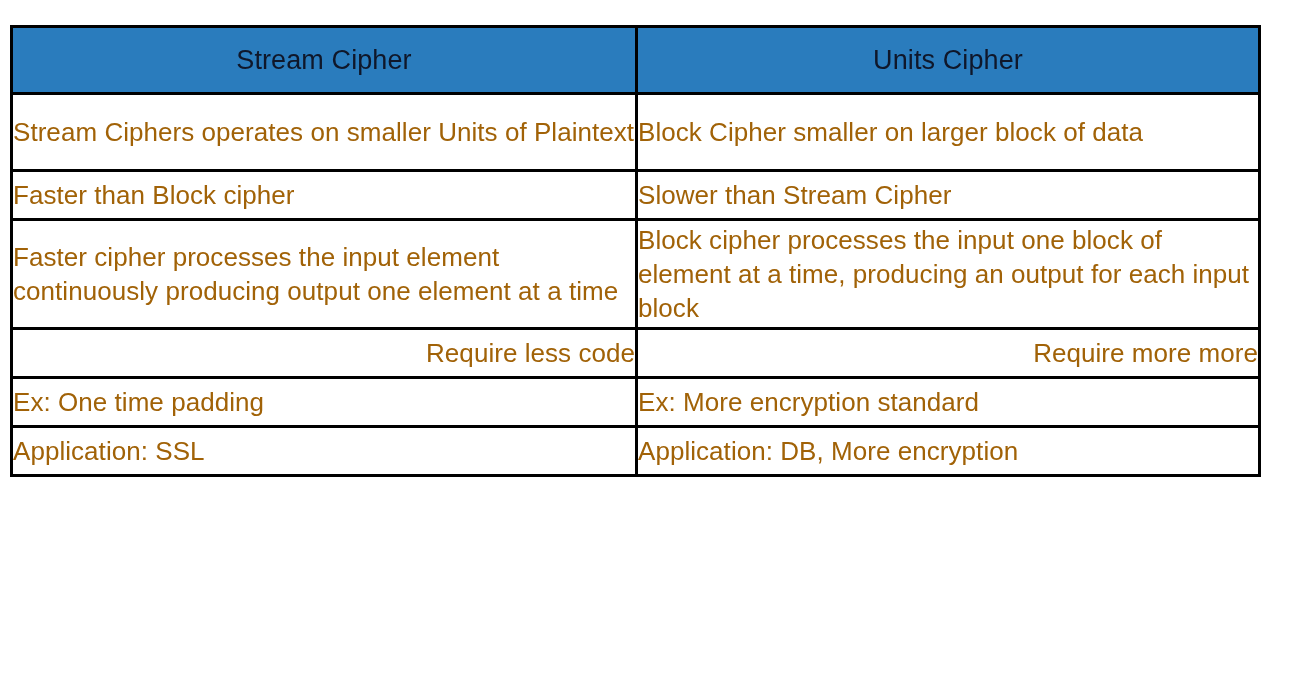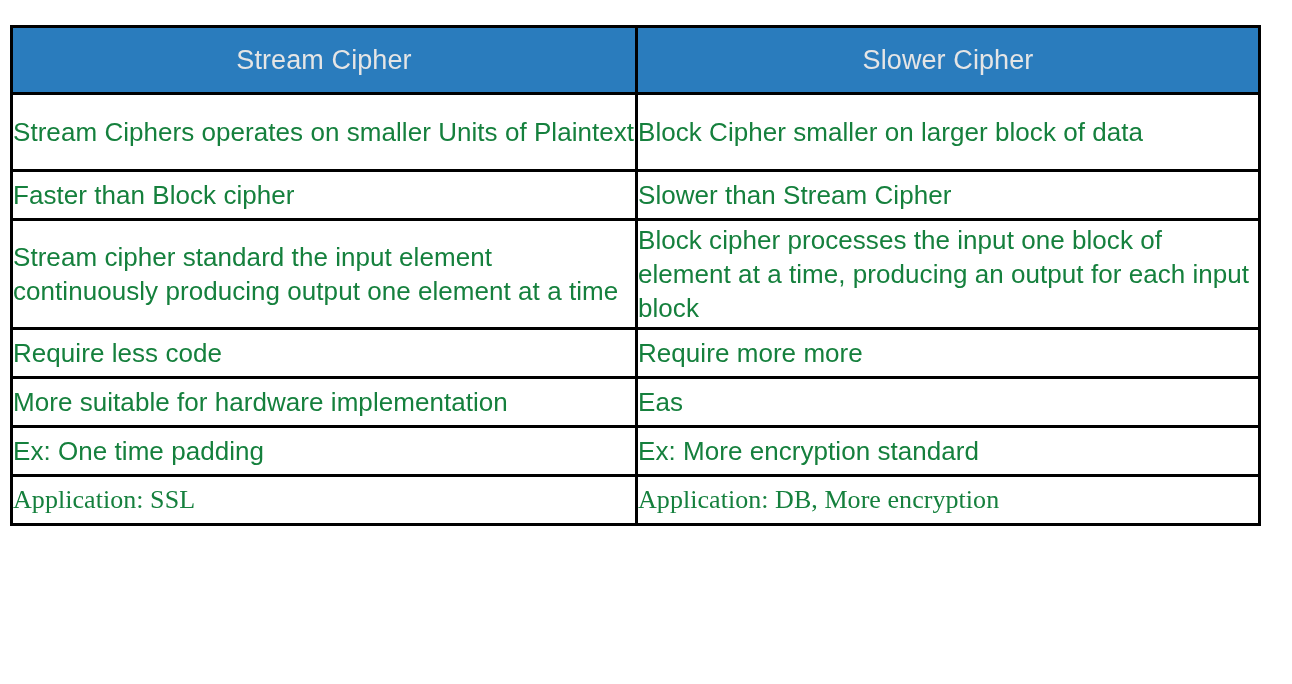--- a/index.html
+++ b/index.html
@@ -42,67 +42,67 @@
 
   
   thead tr th {
     background: #2a7cbd;
     height: 64px;
     padding: 0 10px;
     text-align: center;
   }
   .header-label {
     display: block;
-    color: #e5e5e5;
+    color: #0f172a;
     font-size: 27px;
     font-weight: 400;
     line-height: 1.2;
     letter-spacing: 0.1px;
   }
 
   
   tbody td {
     background: #ffffff;
     padding: 9px 12px 11px 12px;
   }
   .cell-text {
     display: block;
-    color: #15803d;
+    color: #a16207;
     font-size: 26px;
     font-weight: 400;
     line-height: 1.32;
     letter-spacing: 0.05px;
     white-space: normal;
   }
 
   
   tr[data-row="0"] td { height: 74px; }
   tr[data-row="1"] td { height: 46px; }
   tr[data-row="2"] td { height: 106px; }
-  tr[data-row="3"] td { height: 46px; }
+  tr[data-row="3"] td { height: 46px; text-align: right; }
   tr[data-row="4"] td { height: 46px; }
   tr[data-row="5"] td { height: 46px; margin-top: 16px; }
-  tr[data-row="6"] td { height: 46px; font-family: Liberation Serif, serif; }
+  tr[data-row="6"] td { height: 46px; }
 </style>
 </head>
 <body>
 
 <div id="comparison-table-wrap">
   <table class="comparison-table">
     <colgroup>
       <col class="col-left">
       <col class="col-right">
     </colgroup>
     <thead>
       <tr>
         <th>
           <span class="header-label">Stream Cipher</span>
         </th>
         <th>
-          <span class="header-label">Slower Cipher</span>
+          <span class="header-label">Units Cipher</span>
         </th>
       </tr>
     </thead>
     <tbody>
       <tr data-row="0">
         <td>
           <span class="cell-text">Stream Ciphers operates on smaller Units of Plaintext</span>
         </td>
         <td>
           <span class="cell-text">Block Cipher smaller on larger block of data</span>
@@ -111,40 +111,32 @@
       <tr data-row="1">
         <td>
           <span class="cell-text">Faster than Block cipher</span>
         </td>
         <td>
           <span class="cell-text">Slower than Stream Cipher</span>
         </td>
       </tr>
       <tr data-row="2">
         <td>
-          <span class="cell-text">Stream cipher standard the input element continuously producing output one element at a time</span>
+          <span class="cell-text">Faster cipher processes the input element continuously producing output one element at a time</span>
         </td>
         <td>
           <span class="cell-text">Block cipher processes the input one block of element at a time, producing an output for each input block</span>
         </td>
       </tr>
       <tr data-row="3">
         <td>
           <span class="cell-text">Require less code</span>
         </td>
         <td>
           <span class="cell-text">Require more more</span>
-        </td>
-      </tr>
-      <tr data-row="4">
-        <td>
-          <span class="cell-text">More suitable for hardware implementation</span>
-        </td>
-        <td>
-          <span class="cell-text">Eas</span>
         </td>
       </tr>
       <tr data-row="5">
         <td>
           <span class="cell-text">Ex: One time padding</span>
         </td>
         <td>
           <span class="cell-text">Ex: More encryption standard</span>
         </td>
       </tr>

